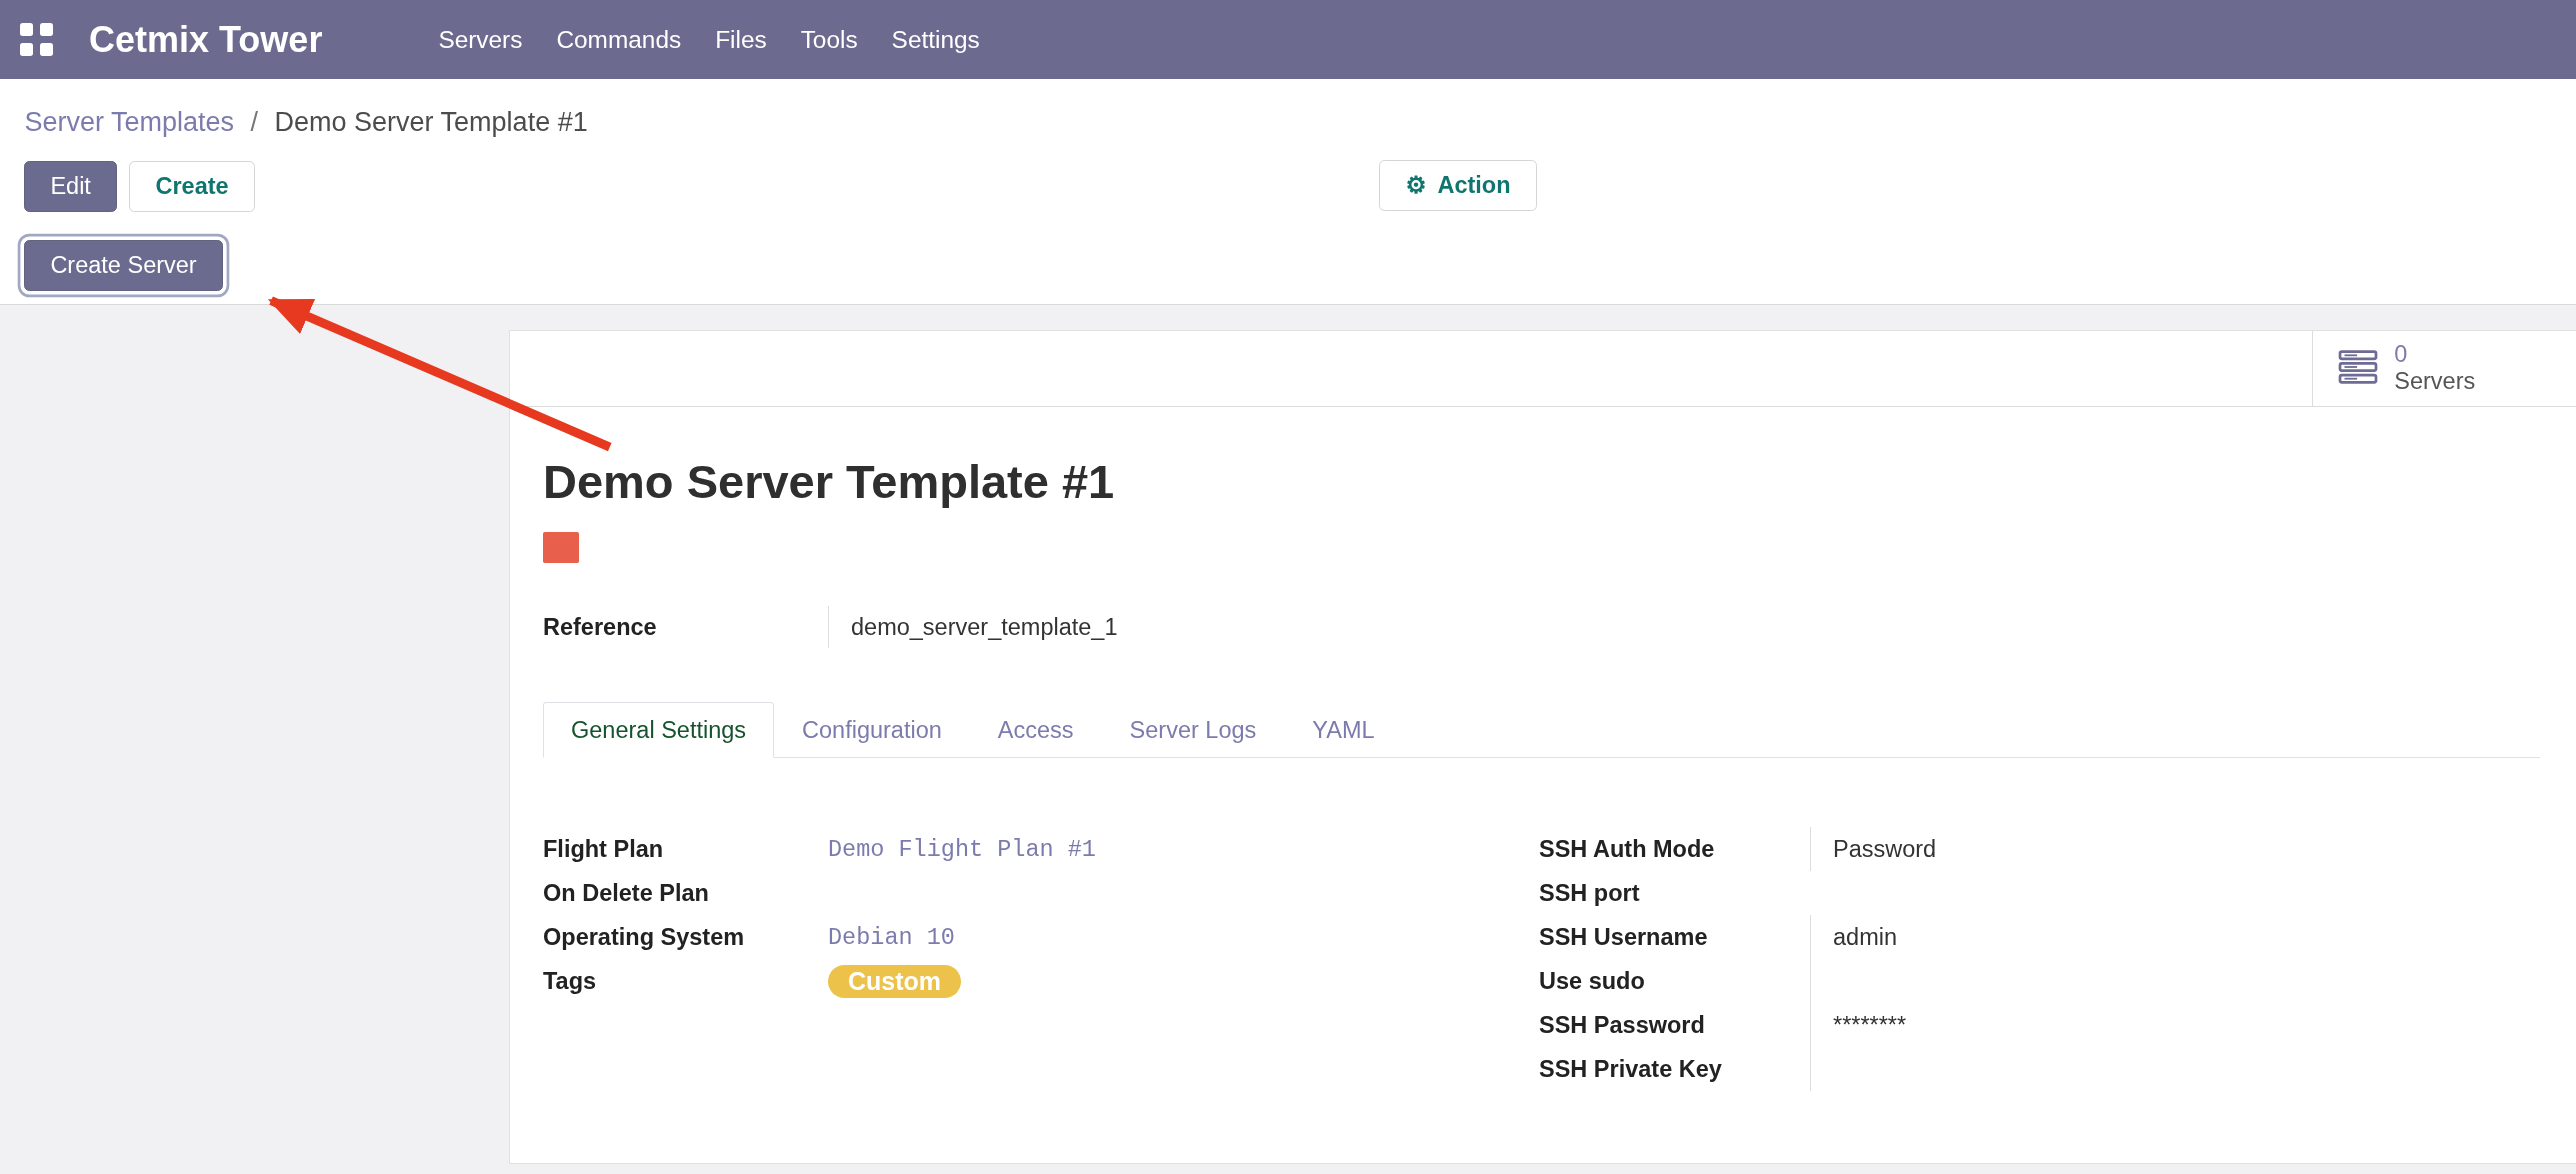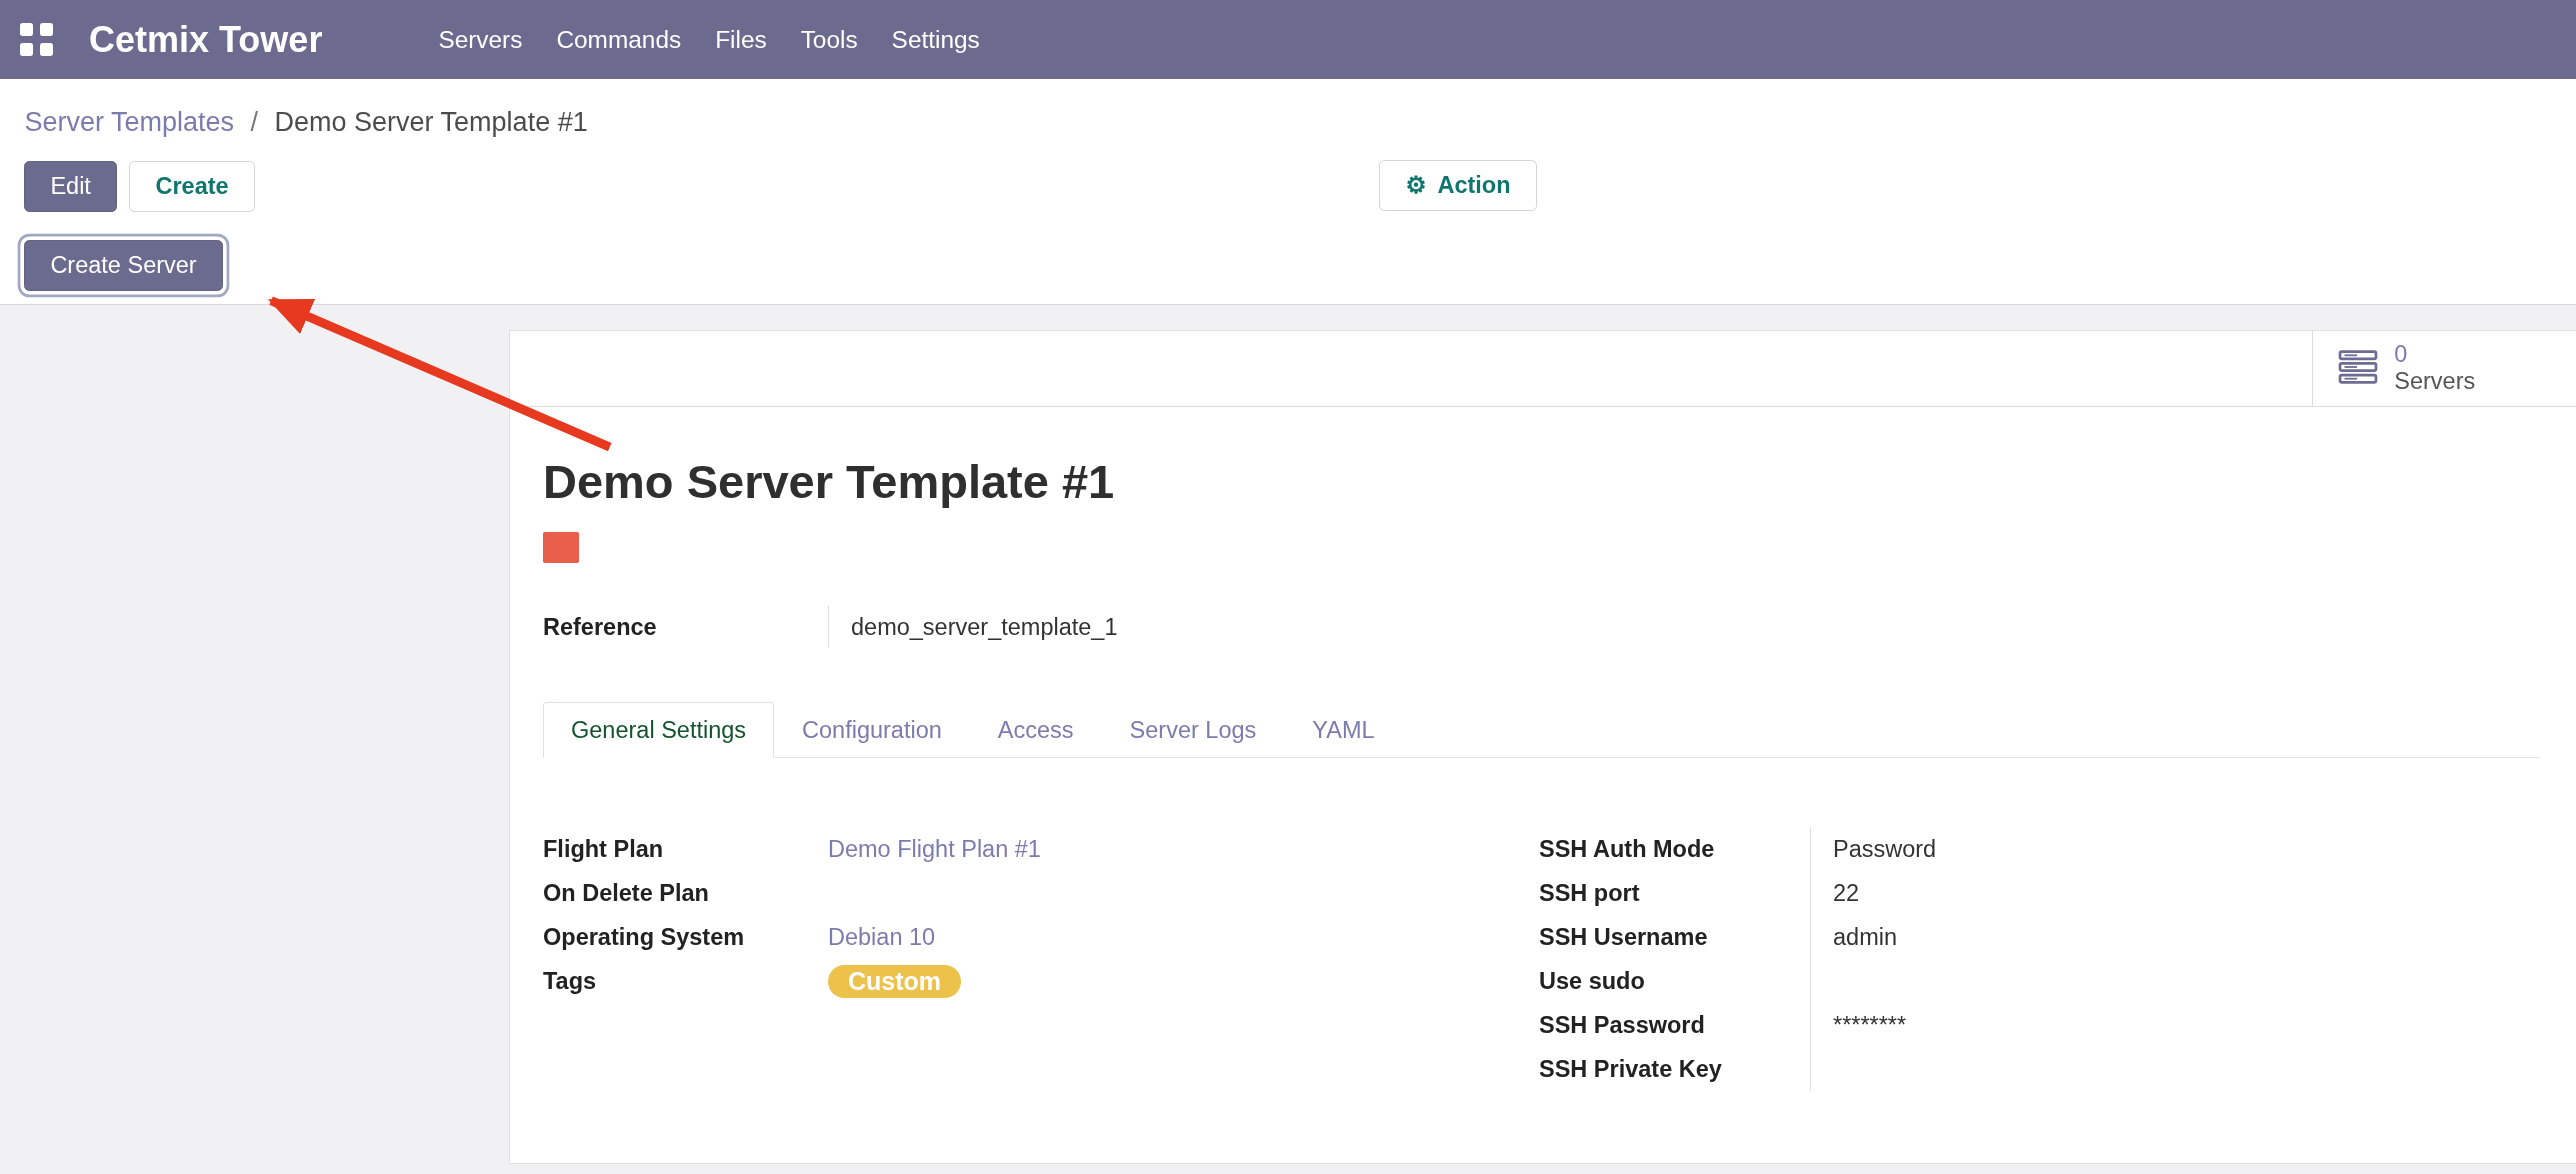--- a/index.html
+++ b/index.html
@@ -155,21 +155,21 @@
   .col-right .frow .field-label { width: 271px; }
   .field-value { color: #333; }
   .col-right .field-value {
     flex: 1;
     align-self: stretch;
     border-left: 0.9px solid #ddd;
     padding-left: 22px;
     display: flex;
     align-items: center;
   }
-  .link { color: #7c7bad; cursor: pointer; }
+  .link { color: #7c7bad; cursor: pointer; font-family: Liberation Mono, monospace; }
   .tag {
     display: inline-block;
     background: #ecc24a;
     color: #fff;
     font-size: 25px;
     font-weight: bold;
     line-height: 33px;
     padding: 0 20px;
     border-radius: 20px;
   }
@@ -289,21 +289,20 @@
           </div>
         </div>
 
         <div class="col-right">
           <div class="frow">
             <span class="field-label">SSH Auth Mode</span>
             <span class="field-value">Password</span>
           </div>
           <div class="frow">
             <span class="field-label">SSH port</span>
-            <span class="field-value">22</span>
           </div>
           <div class="frow">
             <span class="field-label">SSH Username</span>
             <span class="field-value">admin</span>
           </div>
           <div class="frow">
             <span class="field-label">Use sudo</span>
             <span class="field-value"></span>
           </div>
           <div class="frow">

